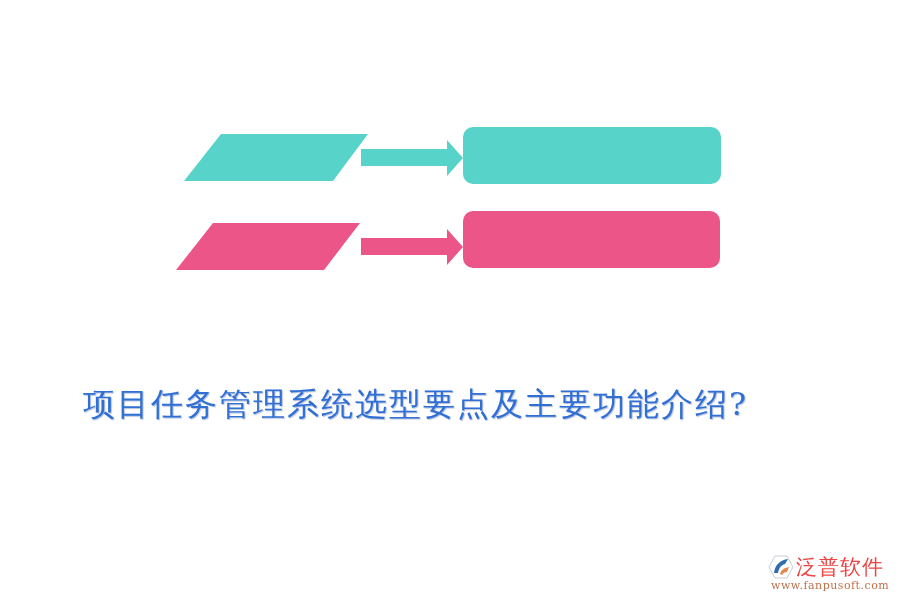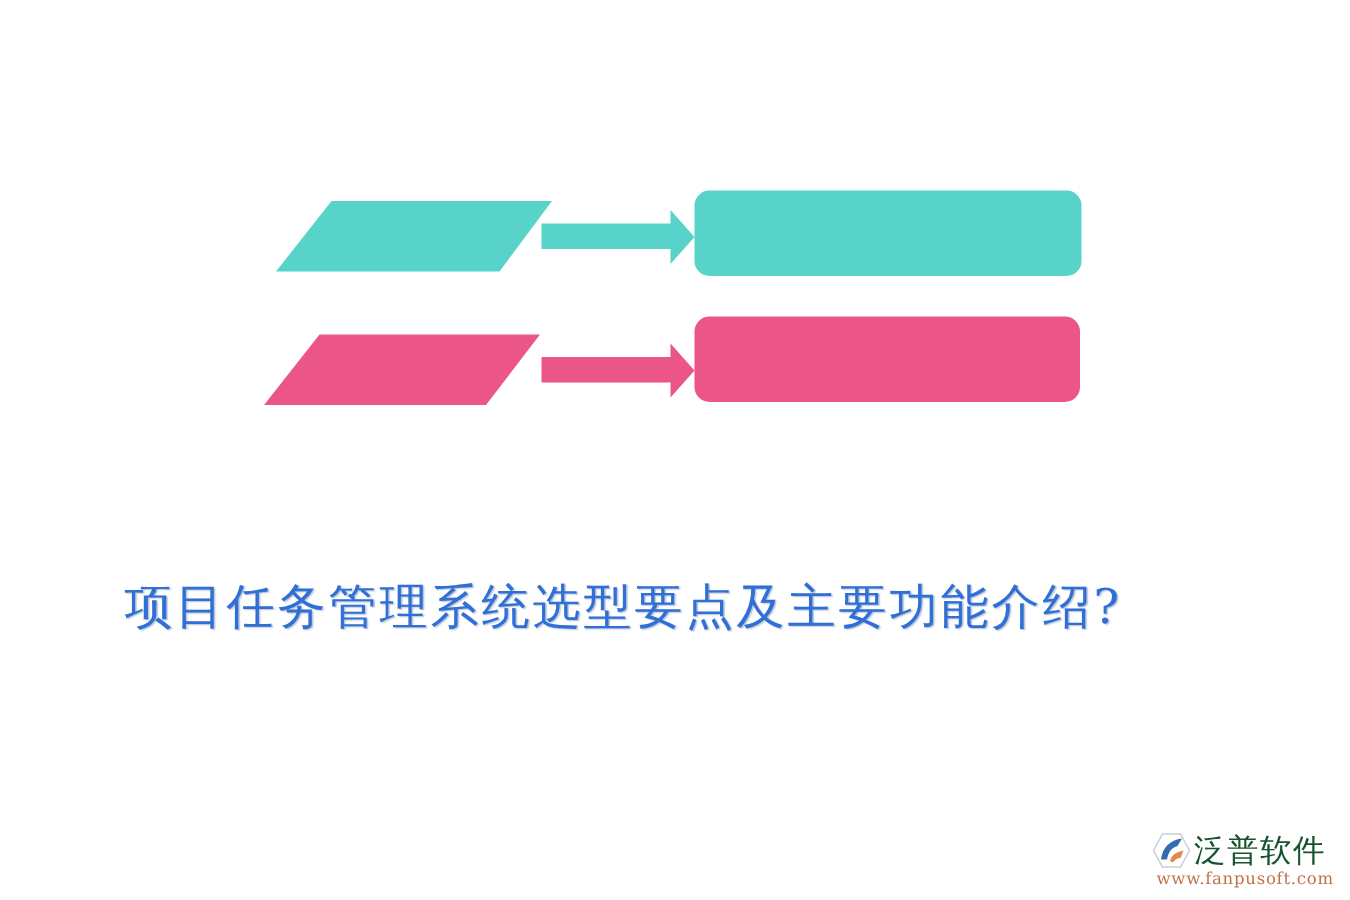--- a/index.html
+++ b/index.html
@@ -2,21 +2,21 @@
 <html><head>
 <meta charset="utf-8">
 <style>
   html, body { margin: 0; padding: 0; }
   body { width: 900px; height: 600px; background: #ffffff; position: relative; overflow: hidden; font-family: "DejaVu Sans", sans-serif; }
   .diagram { position: absolute; left: 0; top: 0; width: 900px; height: 320px; }
   .rrect { position: absolute; border-radius: 10px; }
   .title { position: absolute; left: 0; width: 831px; top: 383px; text-align: center; font-family: "DejaVu Serif", serif; font-size: 32px; letter-spacing: 2px; color: #2f6fd6; text-shadow: 1px 1px 1px rgba(120,140,180,0.55); }
   .logo { position: absolute; left: 768px; top: 553px; width: 128px; height: 40px; }
   .logo-icon { position: absolute; left: 0; top: 2px; width: 26px; height: 24px; }
-  .logo-name { position: absolute; left: 28px; top: 0; font-size: 21px; color: #14532d; font-family: Liberation Sans, sans-serif; letter-spacing: 1px; }
+  .logo-name { position: absolute; left: 28px; top: 0; font-size: 21px; color: #ef4444; font-family: Liberation Sans, sans-serif; letter-spacing: 1px; }
   .logo-url { position: absolute; left: 3px; top: 26px; font-size: 11px; color: #c0704a; font-family: "DejaVu Serif", serif; letter-spacing: 0.5px; text-align: right; }
 </style>
 </head>
 <body>
 
 <div class="diagram">
   <svg width="900" height="320">
     <polygon points="221,134 368,134 333,181 184,181" fill="#58d3c9"></polygon>
     <polygon points="361,149 447,149 447,140 463,158 447,176 447,166 361,166" fill="#58d3c9"></polygon>
     <polygon points="213,223 360,223 324,270 176,270" fill="#ec5588"></polygon>

